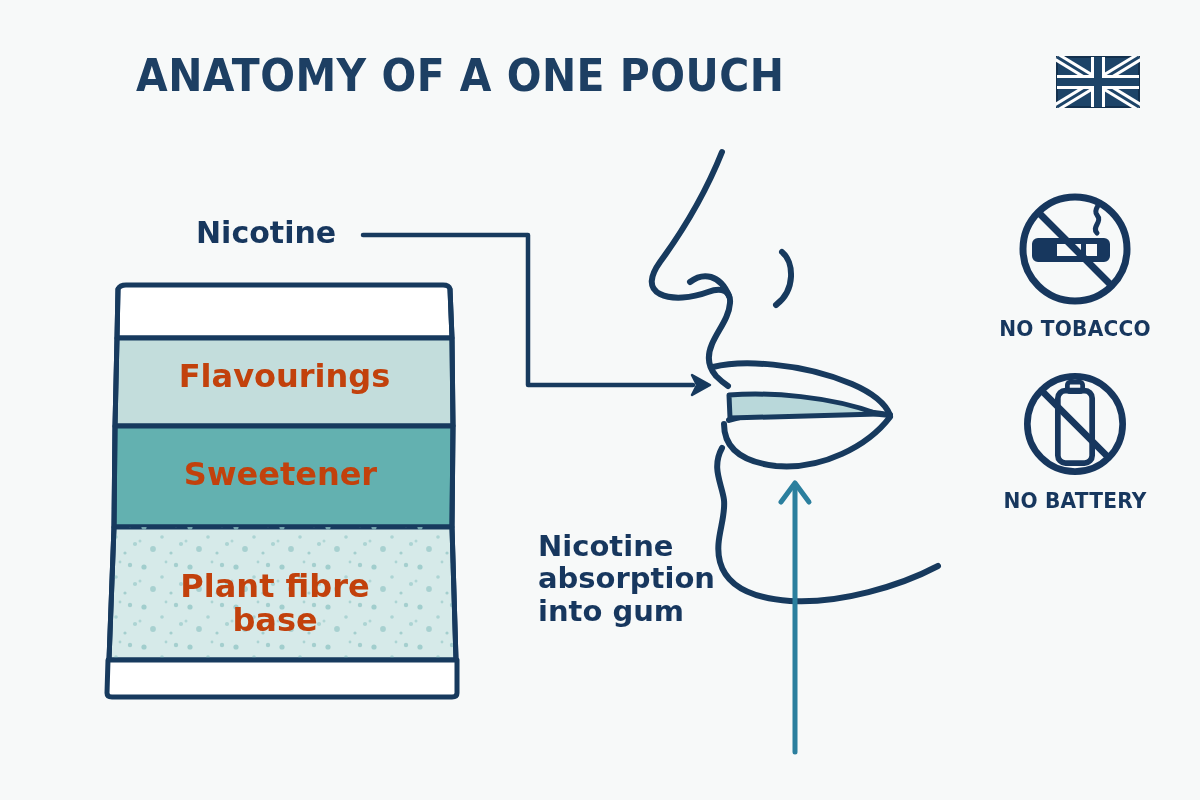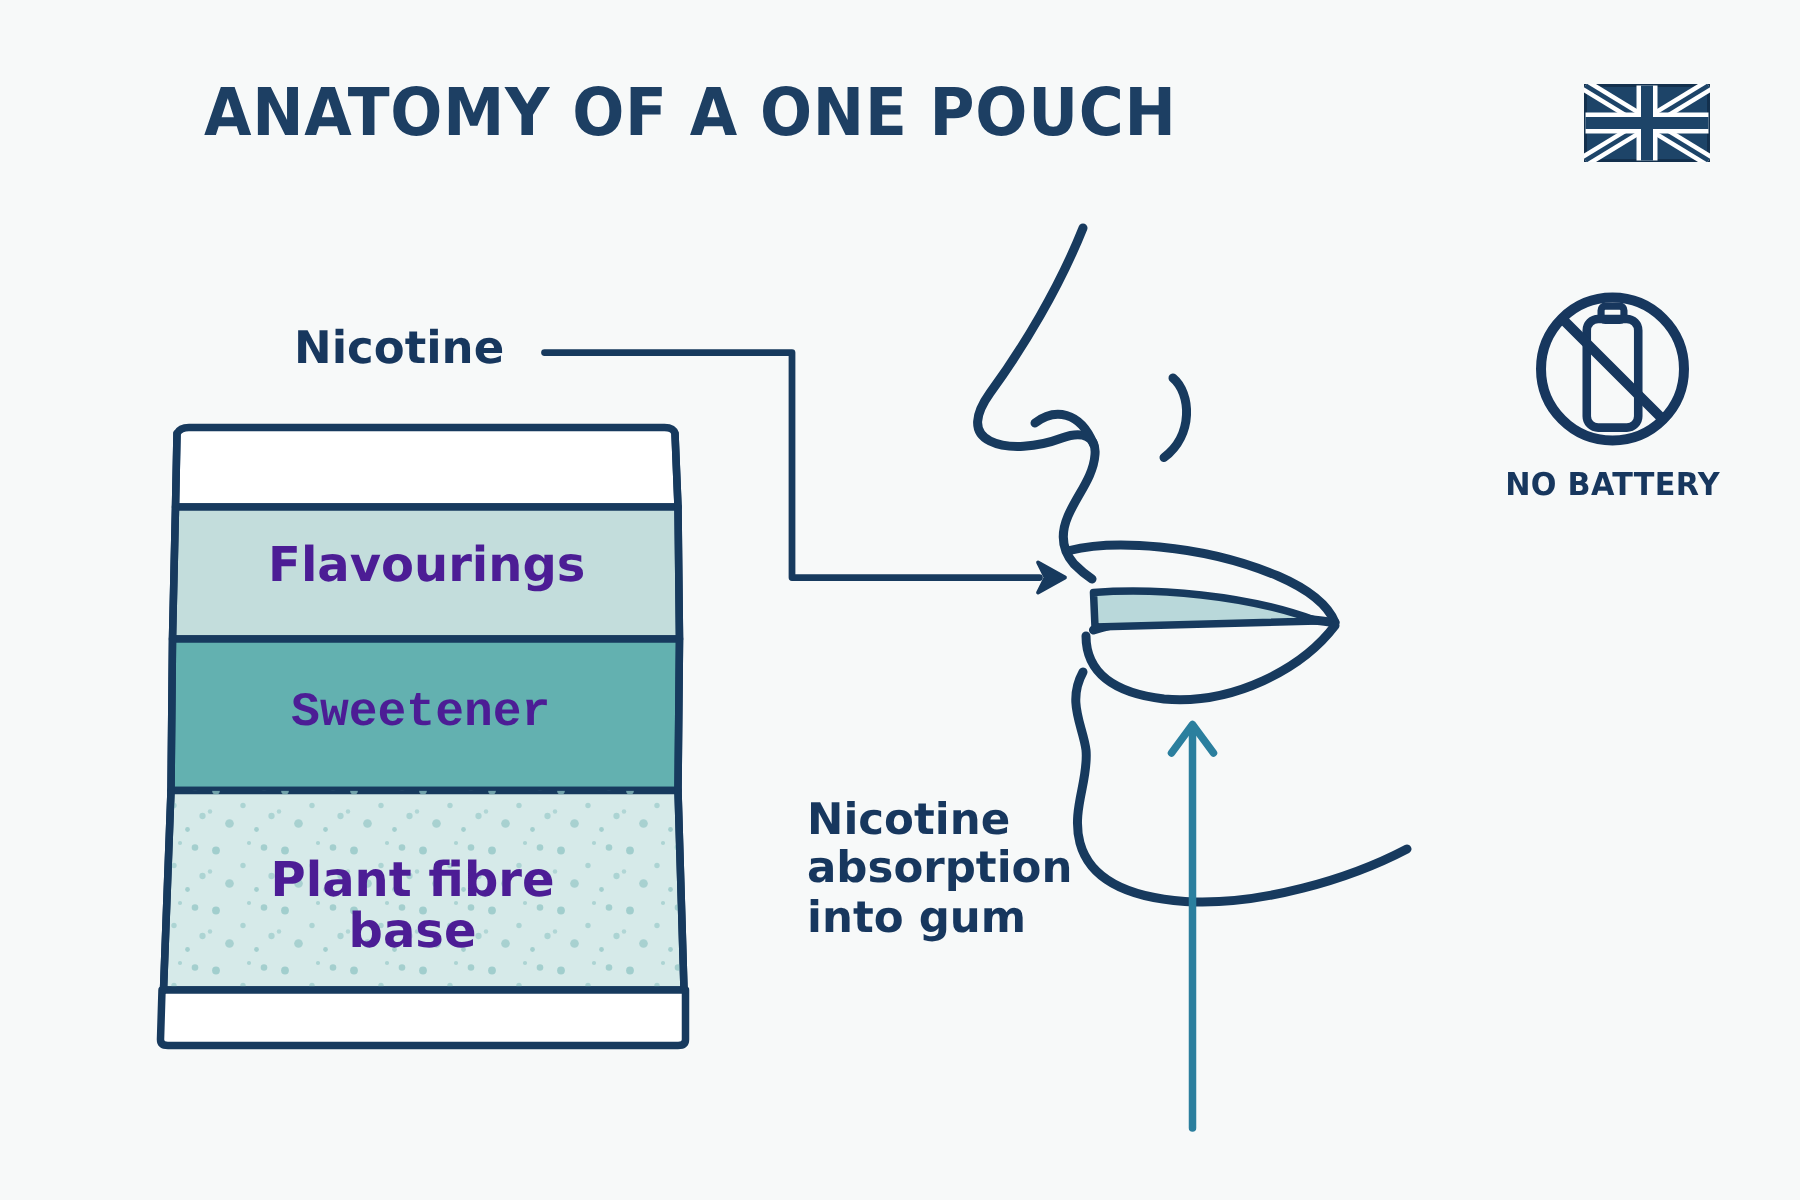--- a/index.html
+++ b/index.html
@@ -49,37 +49,36 @@
     top: 56px;
     width: 84px;
     height: 52px;
   }
 
   
   .pouch-label {
     position: absolute;
     font-family: "DejaVu Sans", "Liberation Sans", sans-serif;
     font-weight: bold;
-    color: #4c1d95;
+    color: #c2410c;
     text-align: center;
     white-space: pre-line;
     line-height: 1.06;
   }
   .label-flavourings {
     left: 112px;
     top: 360px;
     width: 345px;
     font-size: 32px;
   }
   .label-sweetener {
     left: 108px;
     top: 458px;
     width: 345px;
     font-size: 32px;
-    font-family: Liberation Mono, monospace;
   }
   .label-plant {
     left: 100px;
     top: 570px;
     width: 350px;
     font-size: 32px;
   }
 
   
   .callout-nicotine {
@@ -244,20 +243,32 @@
   <div class="pouch-label label-plant">Plant fibre
 base</div>
 
   <div class="callout-nicotine">Nicotine</div>
   <div class="callout-absorption">Nicotine
 absorption
 into gum</div>
 
   <div class="icon-col">
 
+    <div class="icon-item ic-tobacco">
+      <svg class="glyph" width="128" height="128" viewBox="0 0 128 128">
+        <circle cx="64" cy="64" r="52" fill="none" stroke="#17375e" stroke-width="7"></circle>
+        <rect x="24" y="56" width="72" height="18" rx="3" fill="none" stroke="#17375e" stroke-width="6"></rect>
+        <rect x="24" y="56" width="22" height="18" rx="3" fill="#17375e"></rect>
+        <rect x="70" y="58" width="5" height="14" fill="#17375e"></rect>
+        <rect x="86" y="58" width="10" height="14" fill="#17375e"></rect>
+        <path d="M86,48 C80,42 92,37 86,30 C82,25 88,21 88,18" fill="none" stroke="#17375e" stroke-width="5" stroke-linecap="round"></path>
+        <line x1="28" y1="28" x2="100" y2="100" stroke="#17375e" stroke-width="7" stroke-linecap="round"></line>
+      </svg>
+      <span class="icon-caption">NO TOBACCO</span>
+    </div>
 
 
     <div class="icon-item ic-battery">
       <svg class="glyph" width="122" height="122" viewBox="0 0 128 128">
         <circle cx="64" cy="64" r="50" fill="none" stroke="#17375e" stroke-width="7"></circle>
         <rect x="56" y="20" width="16" height="10" rx="3" fill="none" stroke="#17375e" stroke-width="5"></rect>
         <rect x="46" y="29" width="36" height="76" rx="8" fill="none" stroke="#17375e" stroke-width="6"></rect>
         <line x1="29" y1="29" x2="99" y2="99" stroke="#17375e" stroke-width="7" stroke-linecap="round"></line>
       </svg>
       <span class="icon-caption">NO BATTERY</span>

